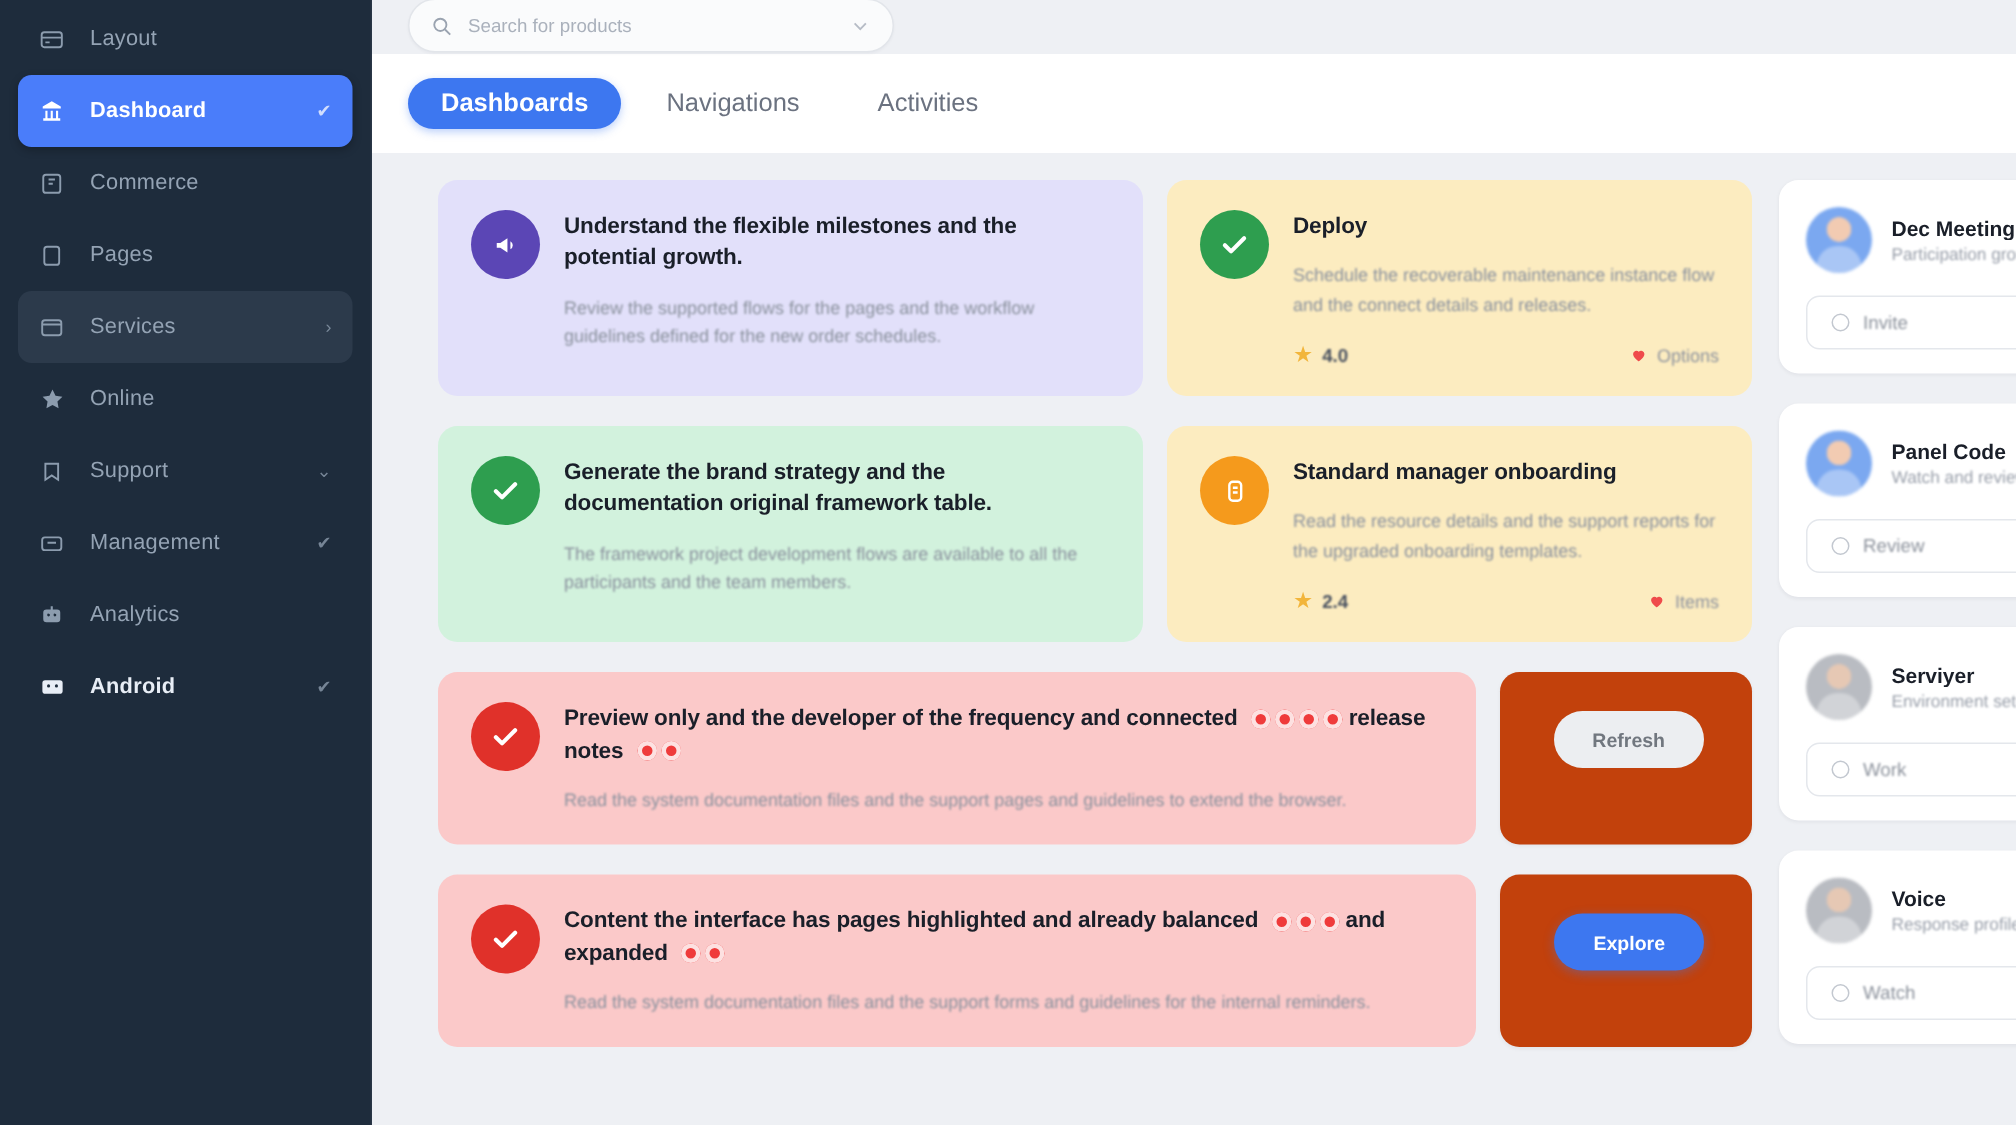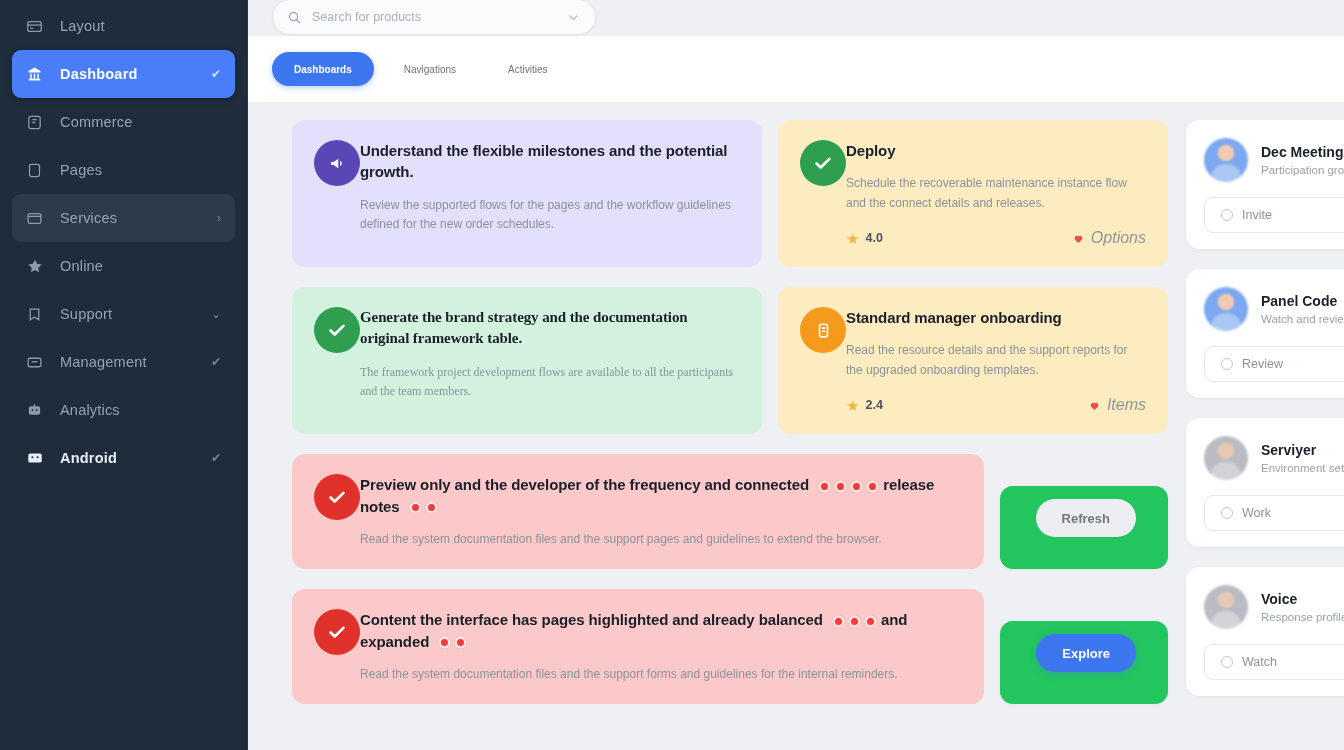--- a/index.html
+++ b/index.html
@@ -59,34 +59,34 @@
 
   .tabbar {
     height: 66px; background: #ffffff;
     display: flex; align-items: center; gap: 8px;
     padding: 0 24px;
   }
   .tab {
     height: 34px; padding: 12px 22px;
     display: flex; align-items: center; justify-content: center;
     border-radius: 17px;
-    font-size: 10px; color: #6b7280;
+    font-size: 17px; color: #6b7280;
     filter: blur(0.4px);
   }
   .tab.active { background: #3d77f0; color: #fff; font-weight: 600; box-shadow: 0 2px 6px rgba(61,119,240,.35); }
 
   .content { flex: 1; padding: 18px 0 0 0; overflow: hidden; position: relative; }
   .row { display: flex; gap: 16px; padding: 0 0 0 44px; margin-bottom: 20px; align-items: stretch; }
 
   .card {
     border-radius: 13px;
     padding: 20px 22px;
     position: relative;
   }
-  .card-body { display: flex; }
+  .card-body { display: flex; gap: 16px; }
   .badge {
     width: 46px; height: 46px; min-width: 46px;
     border-radius: 50%;
     display: flex; align-items: center; justify-content: center;
     color: #fff;
   }
   .txt { flex: 1; min-width: 0; }
   .c-title {
     font-size: 15px; font-weight: 700; color: #1a1f29;
     line-height: 1.42; letter-spacing: -.1px;
@@ -101,44 +101,43 @@
   .dots { display: inline-flex; gap: 3px; vertical-align: middle; margin-left: 5px; }
   .dot { width: 13px; height: 13px; border-radius: 50%; background: #ef3b3b; display: inline-block;
          box-shadow: inset 0 0 0 3px rgba(255,255,255,.85); }
 
   .meta { display: flex; align-items: center; margin-top: 16px; }
   .stars { display: flex; align-items: center; gap: 6px; }
   .star { color: #f2b53b; font-size: 15px; line-height: 1; }
   .star-num { font-size: 12.5px; color: #4a5260; font-weight: 600; filter: blur(0.6px); }
   .meta-right { margin-left: auto; display: flex; align-items: center; gap: 6px; }
   .meta-right .m-ico { color: #ef4b4b; display: flex; }
-  .meta-right .m-lbl { font-size: 16px; color: #8f949e; filter: blur(0.7px); font-style: italic; }
+  .meta-right .m-lbl { font-size: 12px; color: #8f949e; filter: blur(0.7px); }
 
   .card.purple { background: #e2e0fa; }
   .card.purple .badge { background: #5b46b5; }
-  .card.green  { background: #d2f2dd; font-family: Liberation Serif, serif; }
+  .card.green  { background: #d2f2dd; }
   .card.green  .badge { background: #2e9e4f; }
   .card.yellow { background: #fcecc0; }
   .card.yellow .badge.ok { background: #2e9e4f; }
   .card.yellow .badge.coin { background: #f59a1c; }
   .card.red    { background: #fbc9c9; }
   .card.red    .badge { background: #e0312a; }
 
   .col-a { width: 470px; min-width: 470px; }
   .col-b { width: 390px; min-width: 390px; }
 
   .wide { width: 692px; min-width: 692px; }
 
   
   .panel {
-    background: #22c55e; border-radius: 13px;
+    background: #c2410c; border-radius: 13px;
     flex: 1; display: flex; align-items: flex-start; justify-content: flex-end;
-    padding: 13px 32px;
+    padding: 26px 32px;
     box-shadow: 0 1px 3px rgba(16,24,40,.05);
-    margin-top: 32px;
   }
   .btn {
     height: 38px; padding: 0 26px;
     border-radius: 19px;
     display: flex; align-items: center; justify-content: center;
     font-size: 13px; font-weight: 600;
     filter: blur(0.45px);
   }
   .btn.ghost { background: #eceef1; color: #71777f; }
   .btn.primary { background: #3d77f0; color: #ffffff; box-shadow: 0 2px 7px rgba(61,119,240,.4); }

